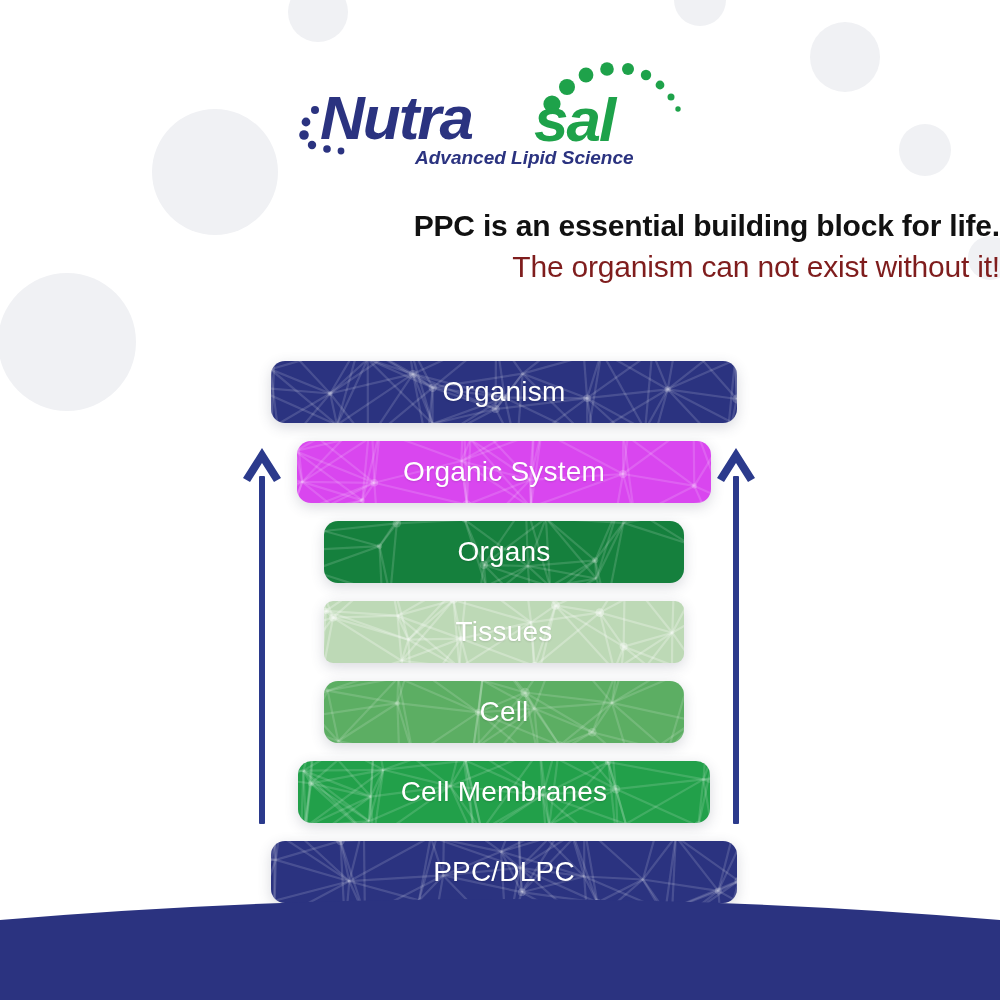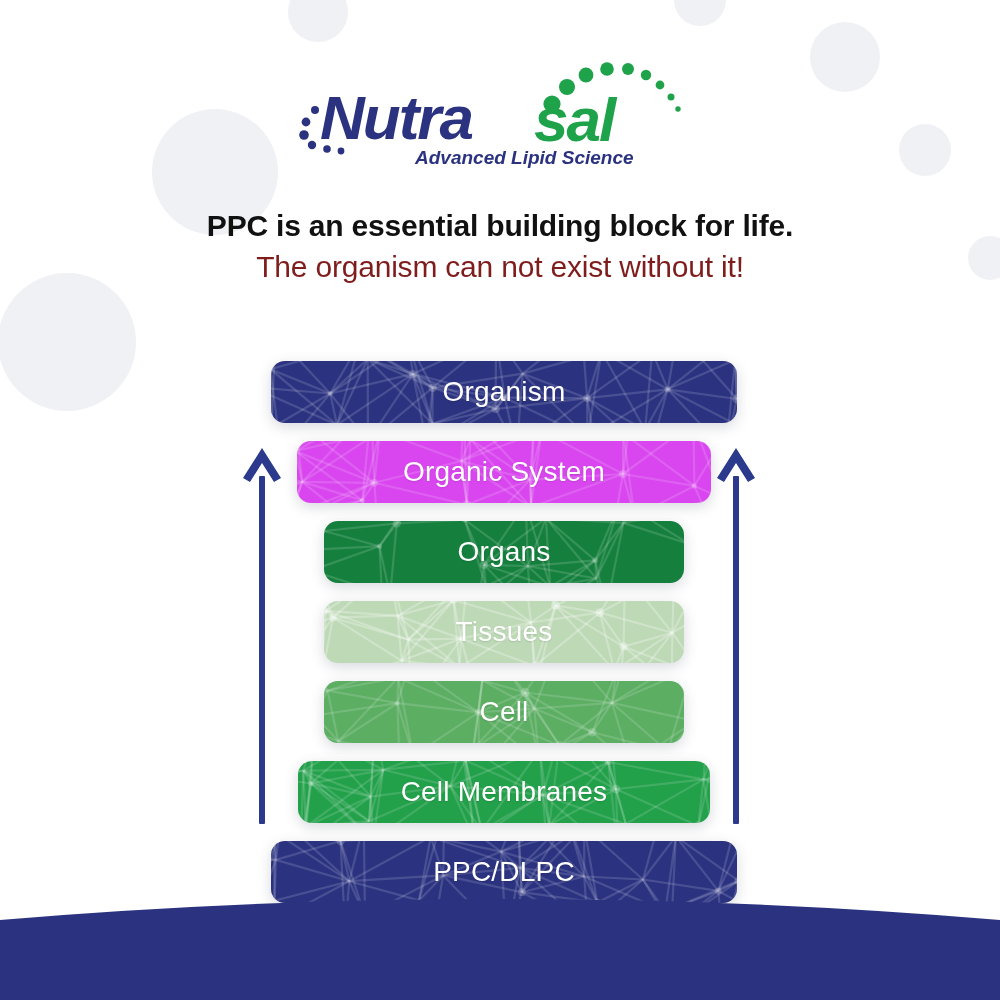--- a/index.html
+++ b/index.html
@@ -49,21 +49,21 @@
     align-items: flex-end;
   }
   .logo-svg { display: block; }
 
   
   .headline {
     position: absolute;
     left: 0;
     top: 206px;
     width: 1000px;
-    text-align: center;
+    text-align: right;
     z-index: 3;
   }
   .headline-line1 {
     font-size: 30px;
     font-weight: bold;
     color: #111111;
     letter-spacing: -0.2px;
     line-height: 40px;
     display: block;
   }
@@ -716,21 +716,21 @@
             <circle cx="-71.9" cy="52.7" r="3.5" fill="rgba(255,255,255,0.22)"></circle>
             <circle cx="-13.0" cy="49.6" r="3.9" fill="rgba(255,255,255,0.22)"></circle>
             <circle cx="161.9" cy="65.2" r="3.3" fill="rgba(255,255,255,0.22)"></circle>
             <circle cx="375.0" cy="51.6" r="3.1" fill="rgba(255,255,255,0.22)"></circle>
             <circle cx="-89.6" cy="82.4" r="3.9" fill="rgba(255,255,255,0.22)"></circle>
             <circle cx="207.3" cy="92.2" r="4.1" fill="rgba(255,255,255,0.22)"></circle>
           </g>
         </svg>
         <span class="bar-label">Organs</span>
       </div>
-      <div class="bar" style="width: 360px; height: 62px; top: 240px; background: rgb(189, 217, 182); color: rgb(255, 255, 255);">
+      <div class="bar" style="width: 360px; height: 62px; top: 240px; background: rgb(189, 217, 182); color: rgb(255, 255, 255); border-radius: 9px;">
         <svg class="bar-pattern" viewBox="0 0 360 62" preserveAspectRatio="none">
           <g>
             <line x1="-91.0" y1="-22.3" x2="-12.7" y2="-39.3" stroke="rgba(255,255,255,0.30)" stroke-width="2.2"></line>
             <line x1="-91.0" y1="-22.3" x2="-91.7" y2="3.8" stroke="rgba(255,255,255,0.30)" stroke-width="2.2"></line>
             <line x1="-91.0" y1="-22.3" x2="-68.5" y2="41.2" stroke="rgba(255,255,255,0.30)" stroke-width="2.2"></line>
             <line x1="-91.0" y1="-22.3" x2="-76.0" y2="49.4" stroke="rgba(255,255,255,0.30)" stroke-width="2.2"></line>
             <line x1="-12.7" y1="-39.3" x2="64.9" y2="-32.5" stroke="rgba(255,255,255,0.30)" stroke-width="2.2"></line>
             <line x1="-12.7" y1="-39.3" x2="1.9" y2="9.8" stroke="rgba(255,255,255,0.30)" stroke-width="2.2"></line>
             <line x1="-12.7" y1="-39.3" x2="9.0" y2="16.6" stroke="rgba(255,255,255,0.30)" stroke-width="2.2"></line>
             <line x1="64.9" y1="-32.5" x2="143.8" y2="-25.4" stroke="rgba(255,255,255,0.30)" stroke-width="2.2"></line>

